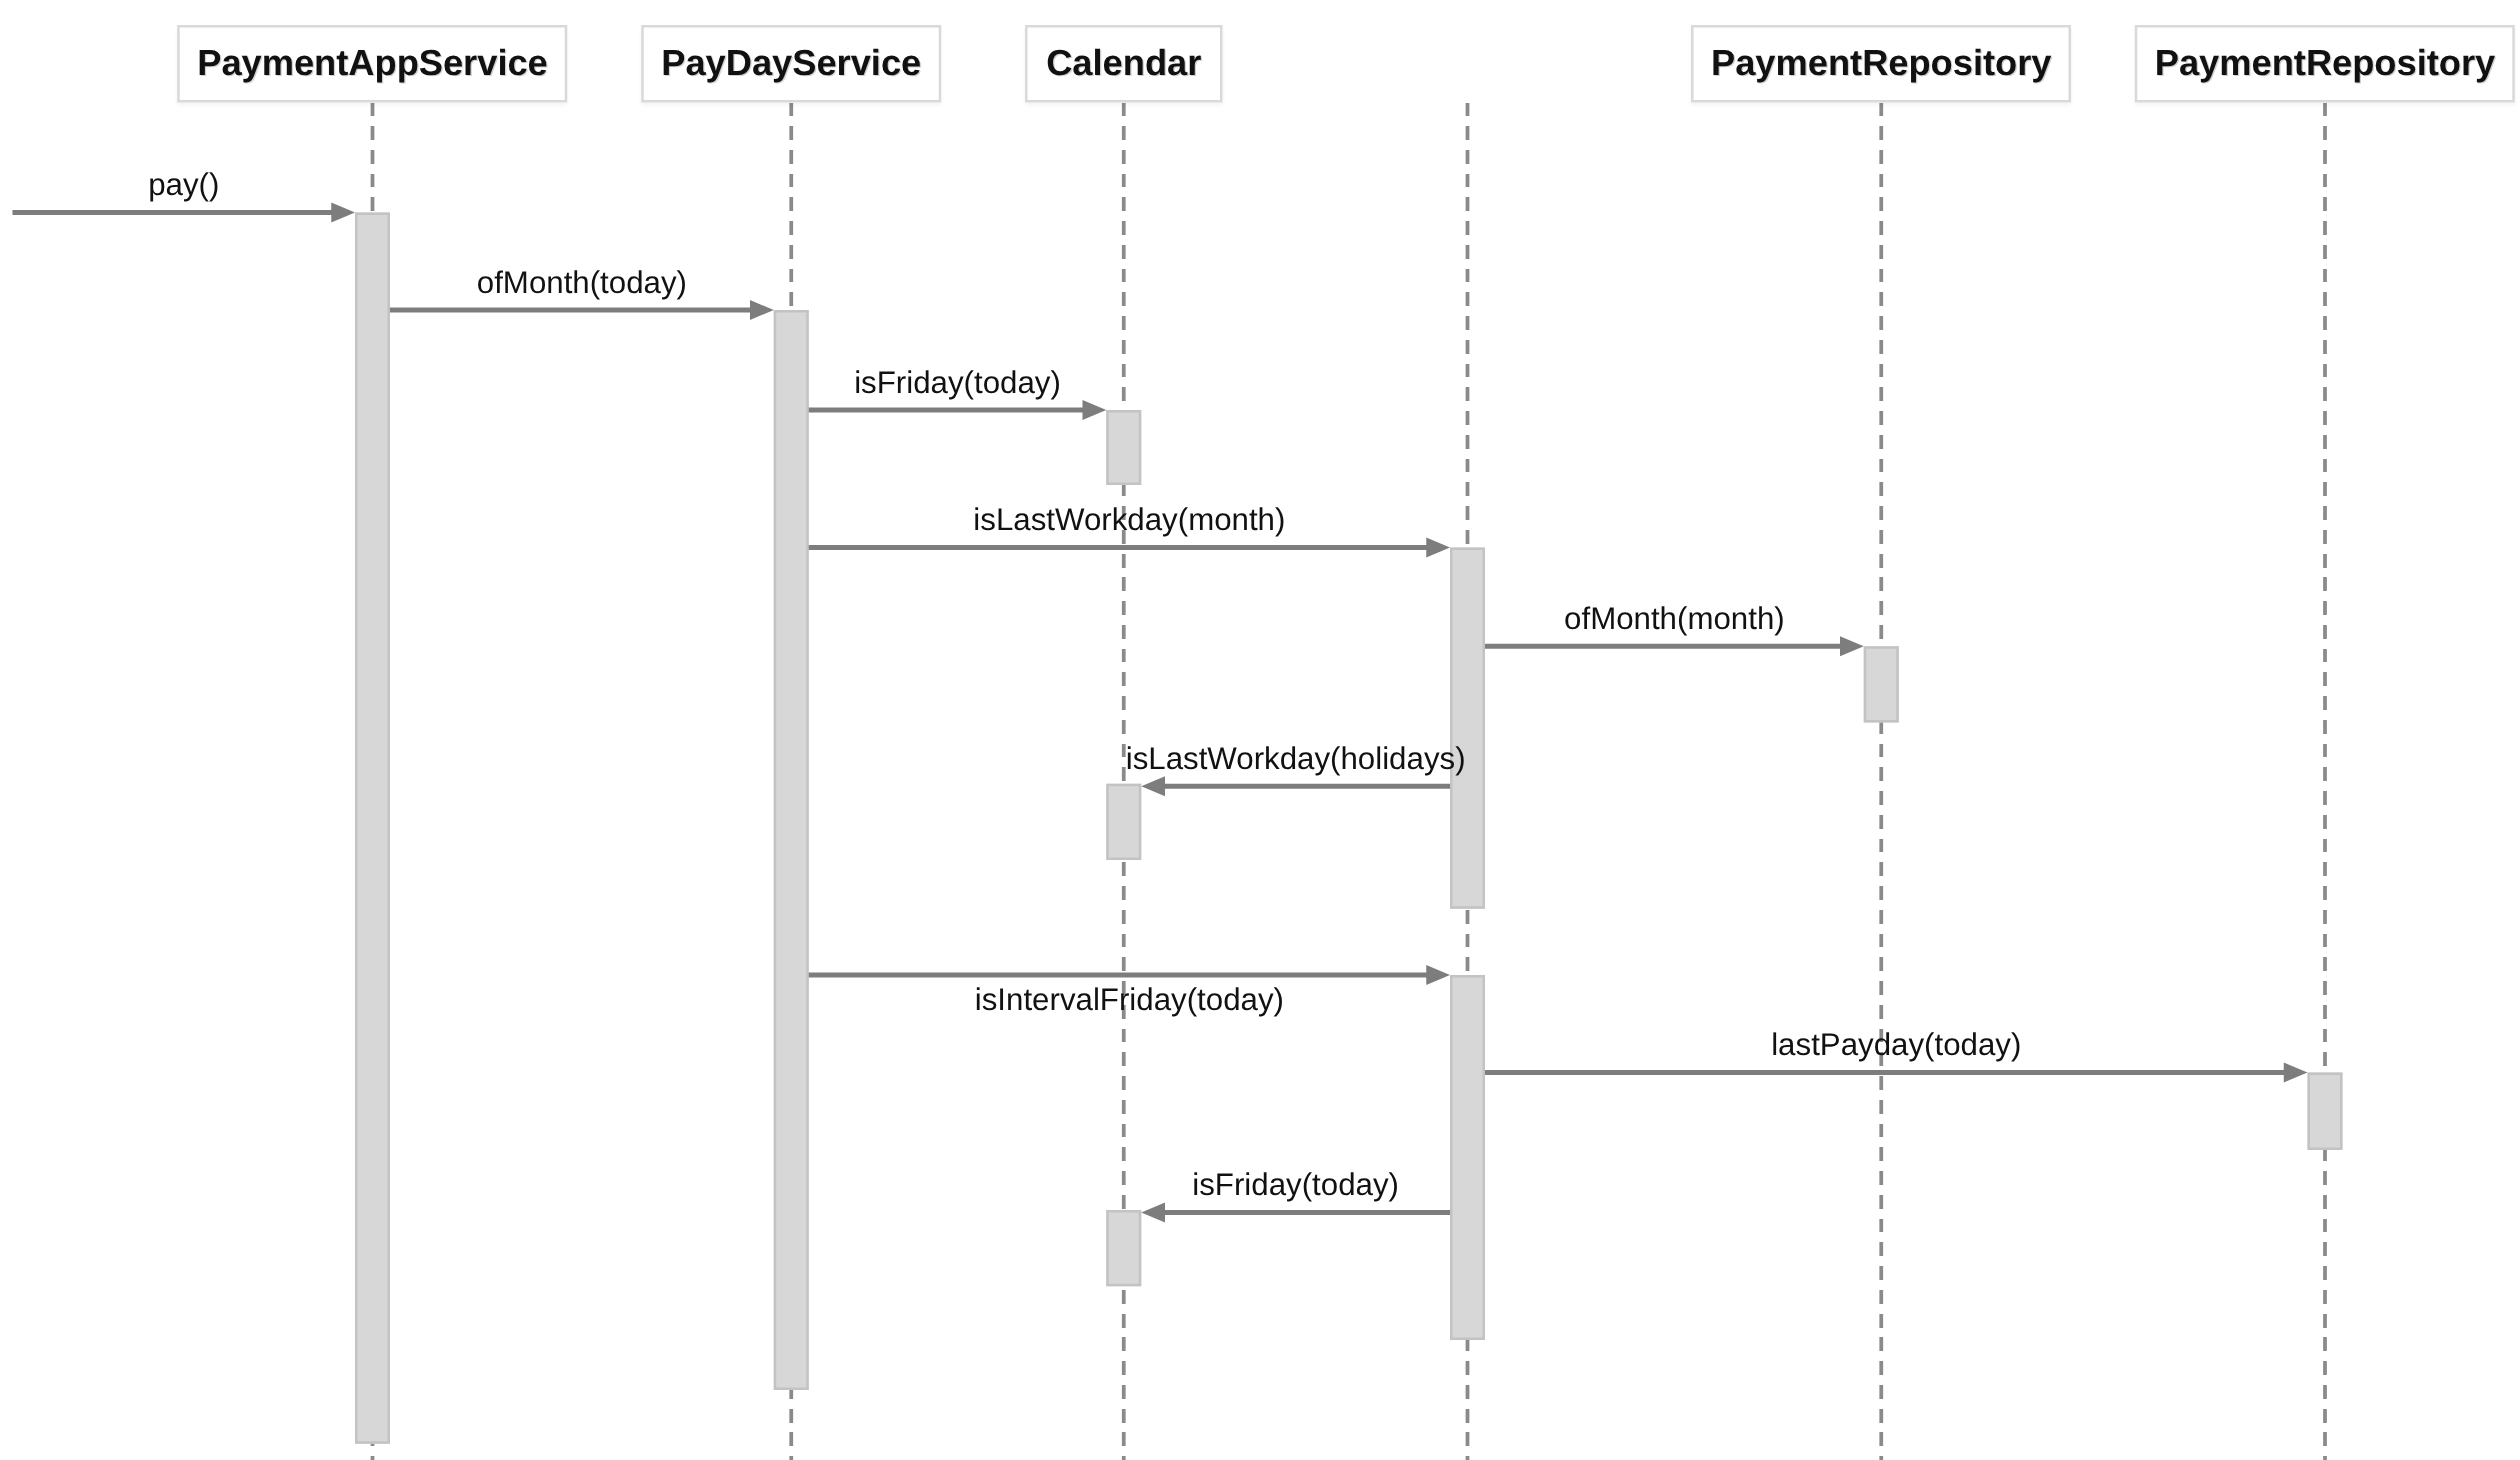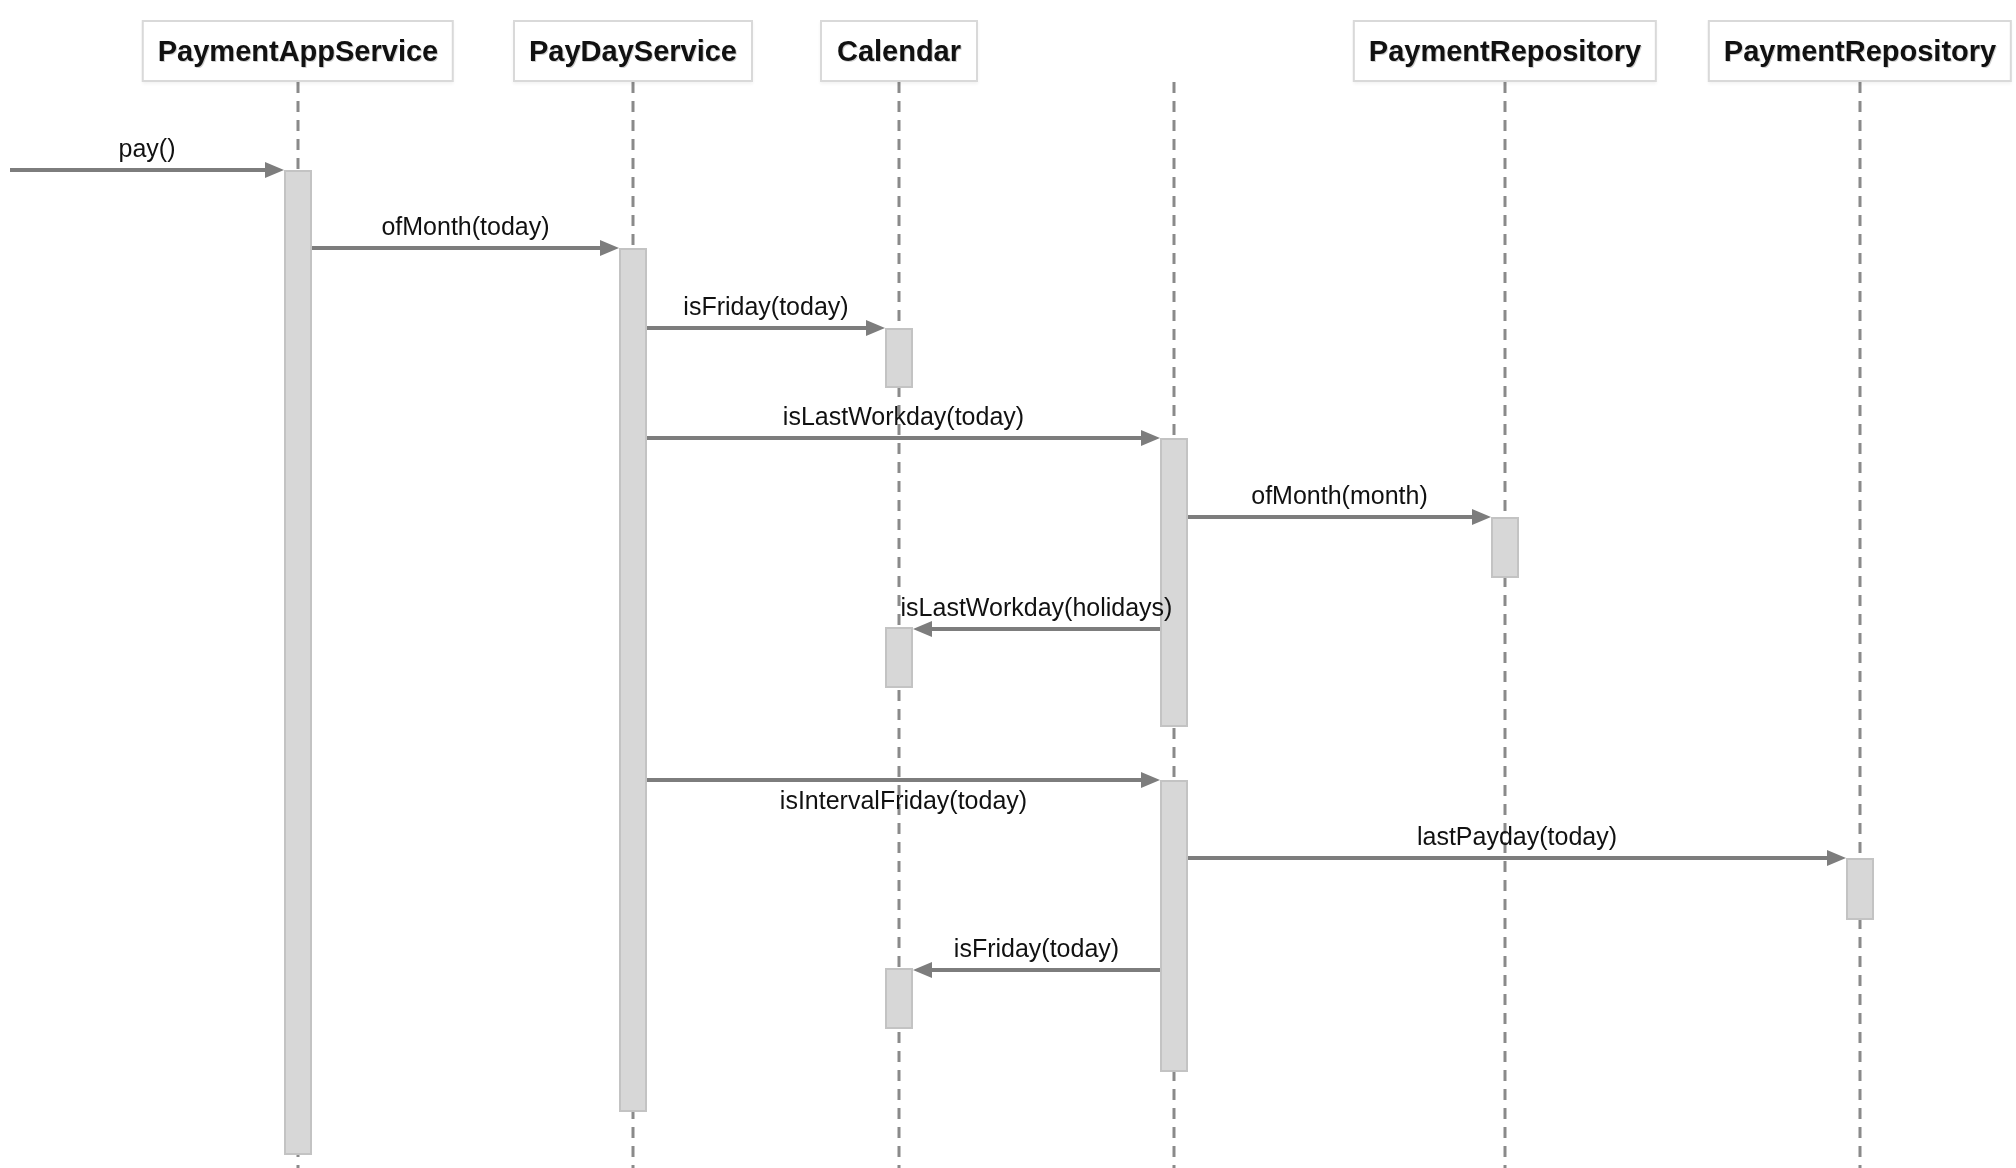--- a/index.html
+++ b/index.html
@@ -123,21 +123,21 @@
     <div class="msg-head dir-right" style="top: 162px; left: 265px;"></div>
     <div class="msg-label" style="left: 147px; top: 163px;">pay()</div>
     <div class="msg-line" style="top: 246px; left: 312px; width: 290px;"></div>
     <div class="msg-head dir-right" style="top: 240px; left: 600px;"></div>
     <div class="msg-label" style="left: 465.5px; top: 241px;">ofMonth(today)</div>
     <div class="msg-line" style="top: 326px; left: 647px; width: 221px;"></div>
     <div class="msg-head dir-right" style="top: 320px; left: 866px;"></div>
     <div class="msg-label" style="left: 766px; top: 321px;">isFriday(today)</div>
     <div class="msg-line" style="top: 436px; left: 647px; width: 496px;"></div>
     <div class="msg-head dir-right" style="top: 430px; left: 1141px;"></div>
-    <div class="msg-label" style="left: 903.5px; top: 431px;">isLastWorkday(today)</div>
+    <div class="msg-label" style="left: 903.5px; top: 431px;">isLastWorkday(month)</div>
     <div class="msg-line" style="top: 515px; left: 1188px; width: 286px;"></div>
     <div class="msg-head dir-right" style="top: 509px; left: 1472px;"></div>
     <div class="msg-label" style="left: 1339.5px; top: 510px;">ofMonth(month)</div>
     <div class="msg-line" style="top: 627px; left: 930px; width: 230px;"></div>
     <div class="msg-head dir-left" style="top: 621px; left: 913px;"></div>
     <div class="msg-label" style="left: 1036.5px; top: 622px;">isLastWorkday(holidays)</div>
     <div class="msg-line" style="top: 778px; left: 647px; width: 496px;"></div>
     <div class="msg-head dir-right" style="top: 772px; left: 1141px;"></div>
     <div class="msg-label" style="left: 903.5px; top: 815px;">isIntervalFriday(today)</div>
     <div class="msg-line" style="top: 856px; left: 1188px; width: 641px;"></div>

